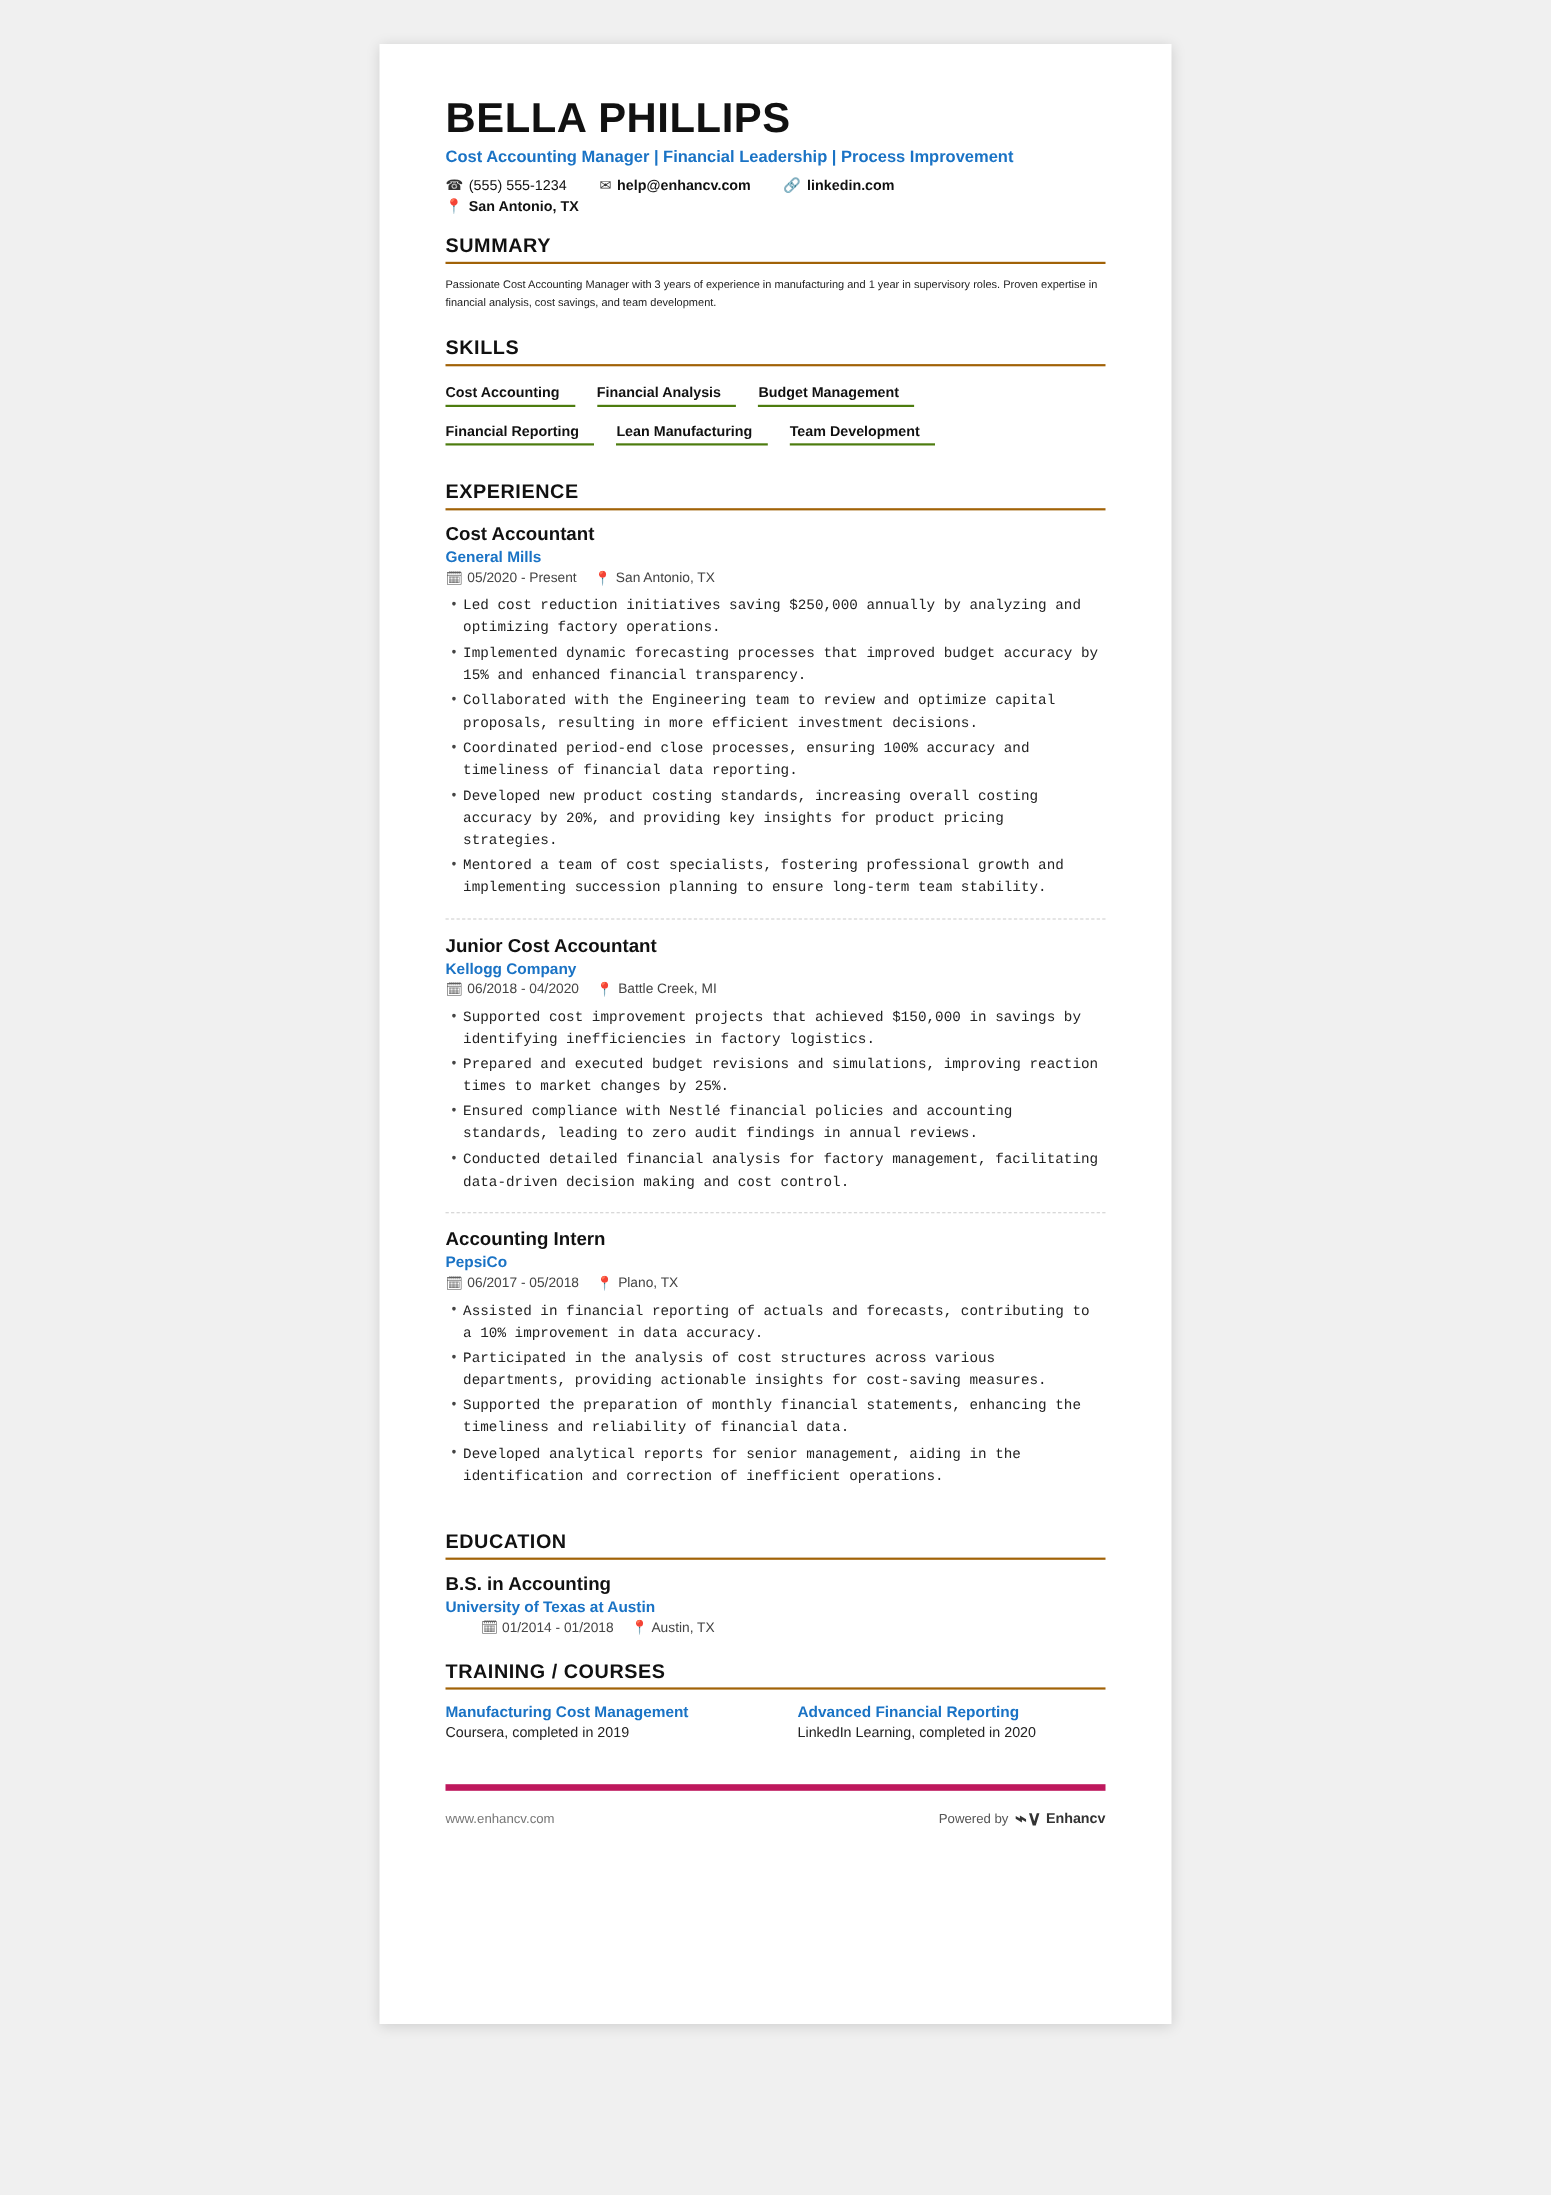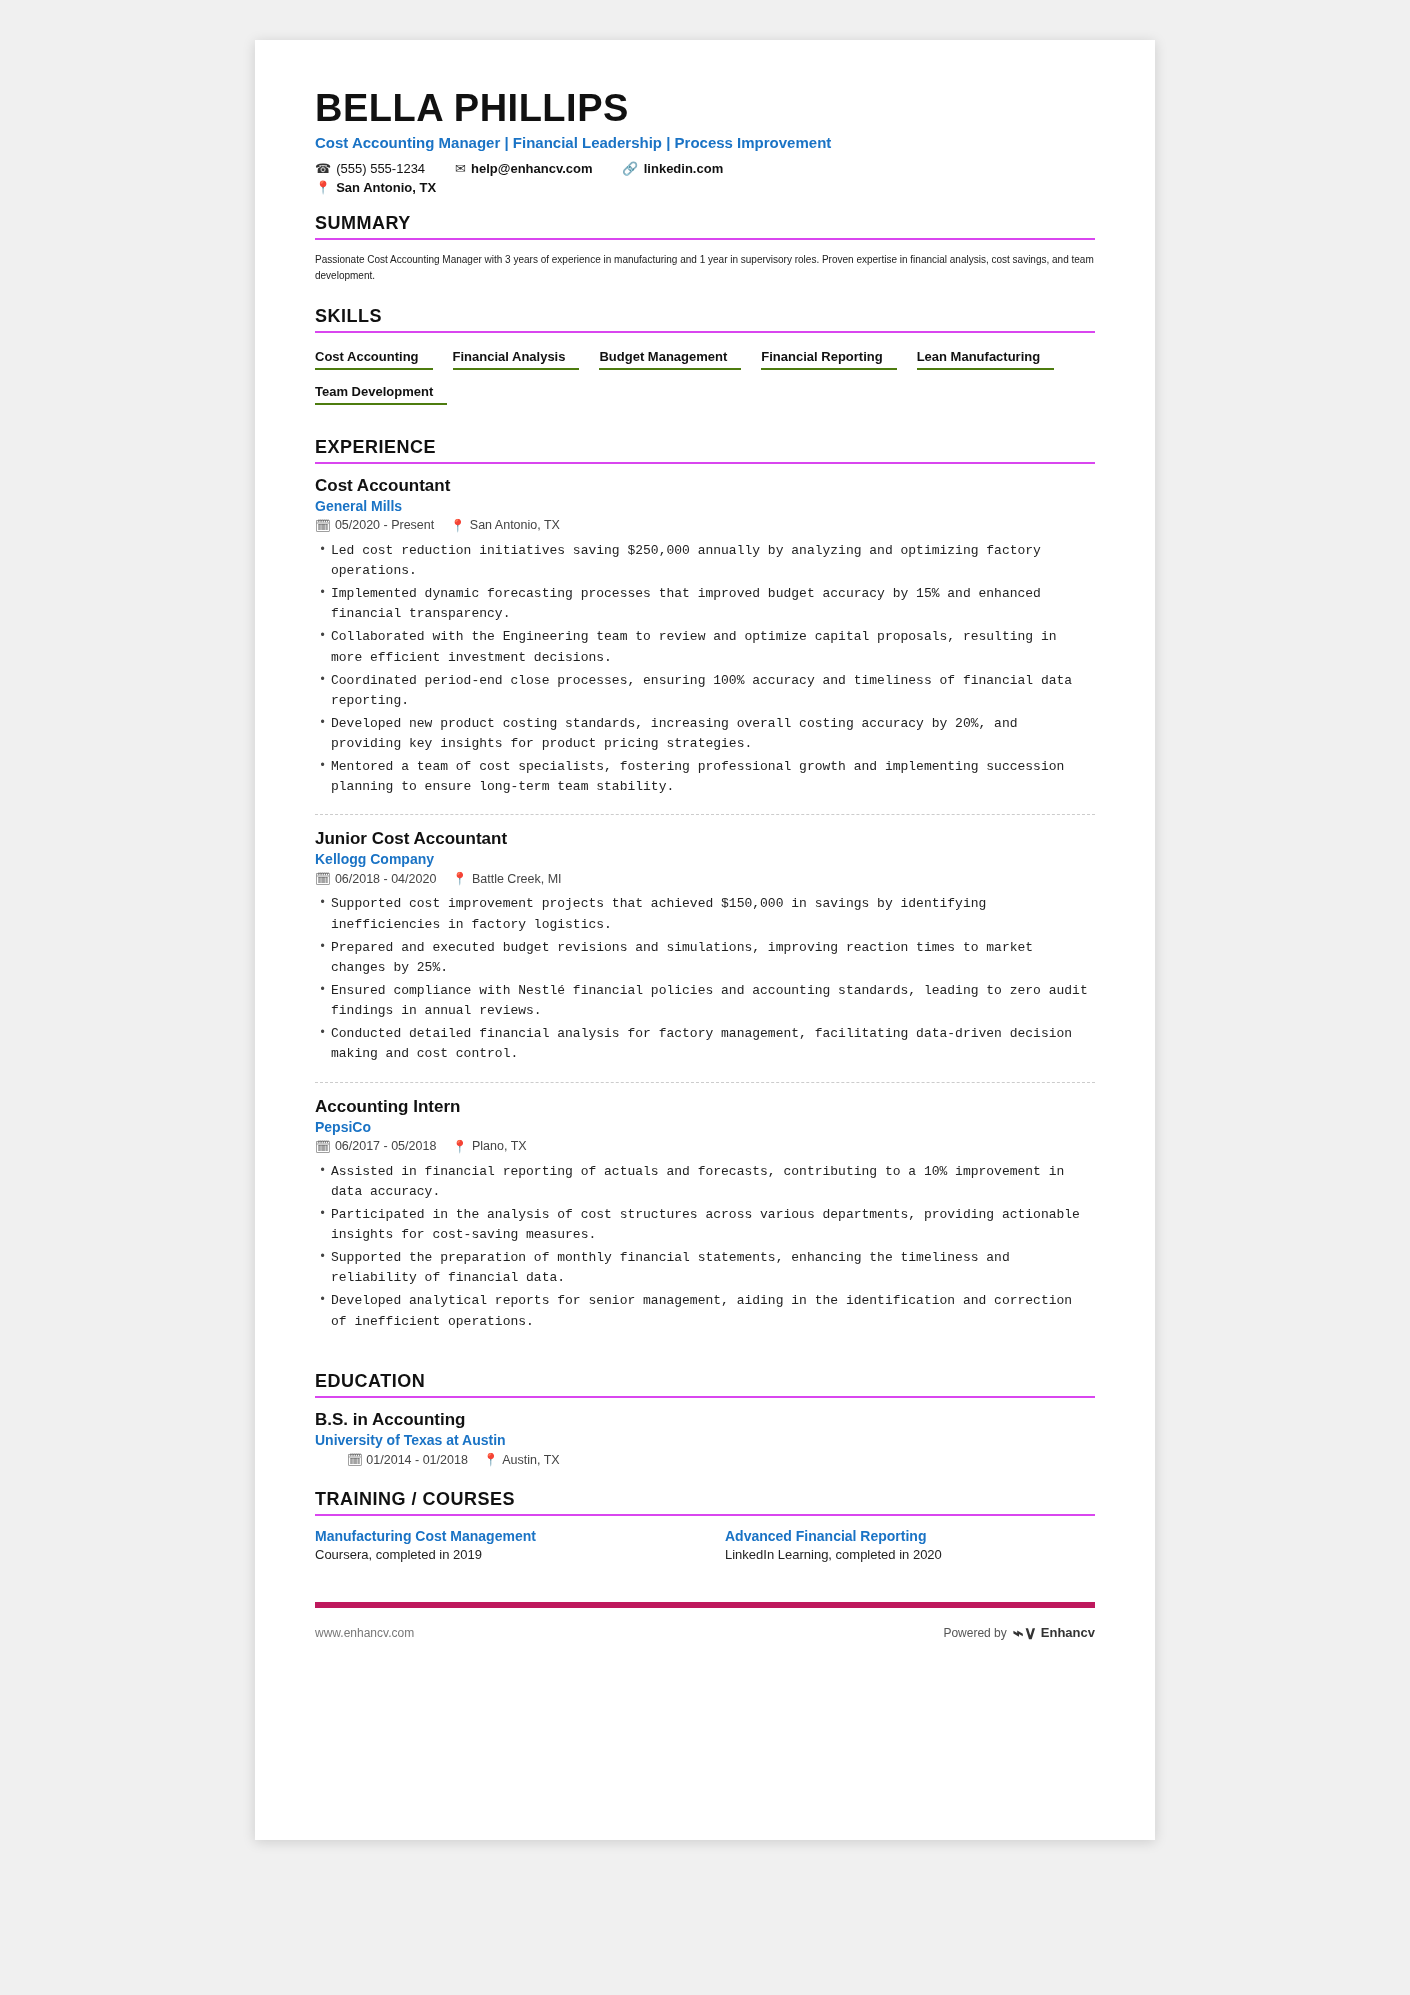--- a/index.html
+++ b/index.html
@@ -5,21 +5,21 @@
     * { box-sizing: border-box; margin: 0; padding: 0; }
     body {
       font-family: Arial, Helvetica, sans-serif;
       background: #f0f0f0;
       display: flex;
       justify-content: center;
       padding: 40px 20px;
     }
     .resume-wrapper {
       background: #ffffff;
-      width: 900px;
+      width: 720px;
       min-height: 1800px;
       padding: 48px 60px 60px 60px;
       box-shadow: 0 2px 12px rgba(0,0,0,0.15);
       position: relative;
     }
     .name {
       font-size: 38px;
       font-weight: 900;
       color: #111111;
       letter-spacing: 0.5px;
@@ -64,21 +64,21 @@
       font-weight: 600;
     }
     .section {
       margin-bottom: 22px;
     }
     .section-title {
       font-size: 18px;
       font-weight: 900;
       color: #111;
       text-transform: uppercase;
-      border-bottom: 2px solid #d946ef;
+      border-bottom: 2px solid #a16207;
       padding-bottom: 4px;
       margin-bottom: 12px;
       letter-spacing: 0.5px;
     }
     .summary-text {
       font-size: 10px;
       color: #222;
       line-height: 1.6;
     }
     .skills-container {

